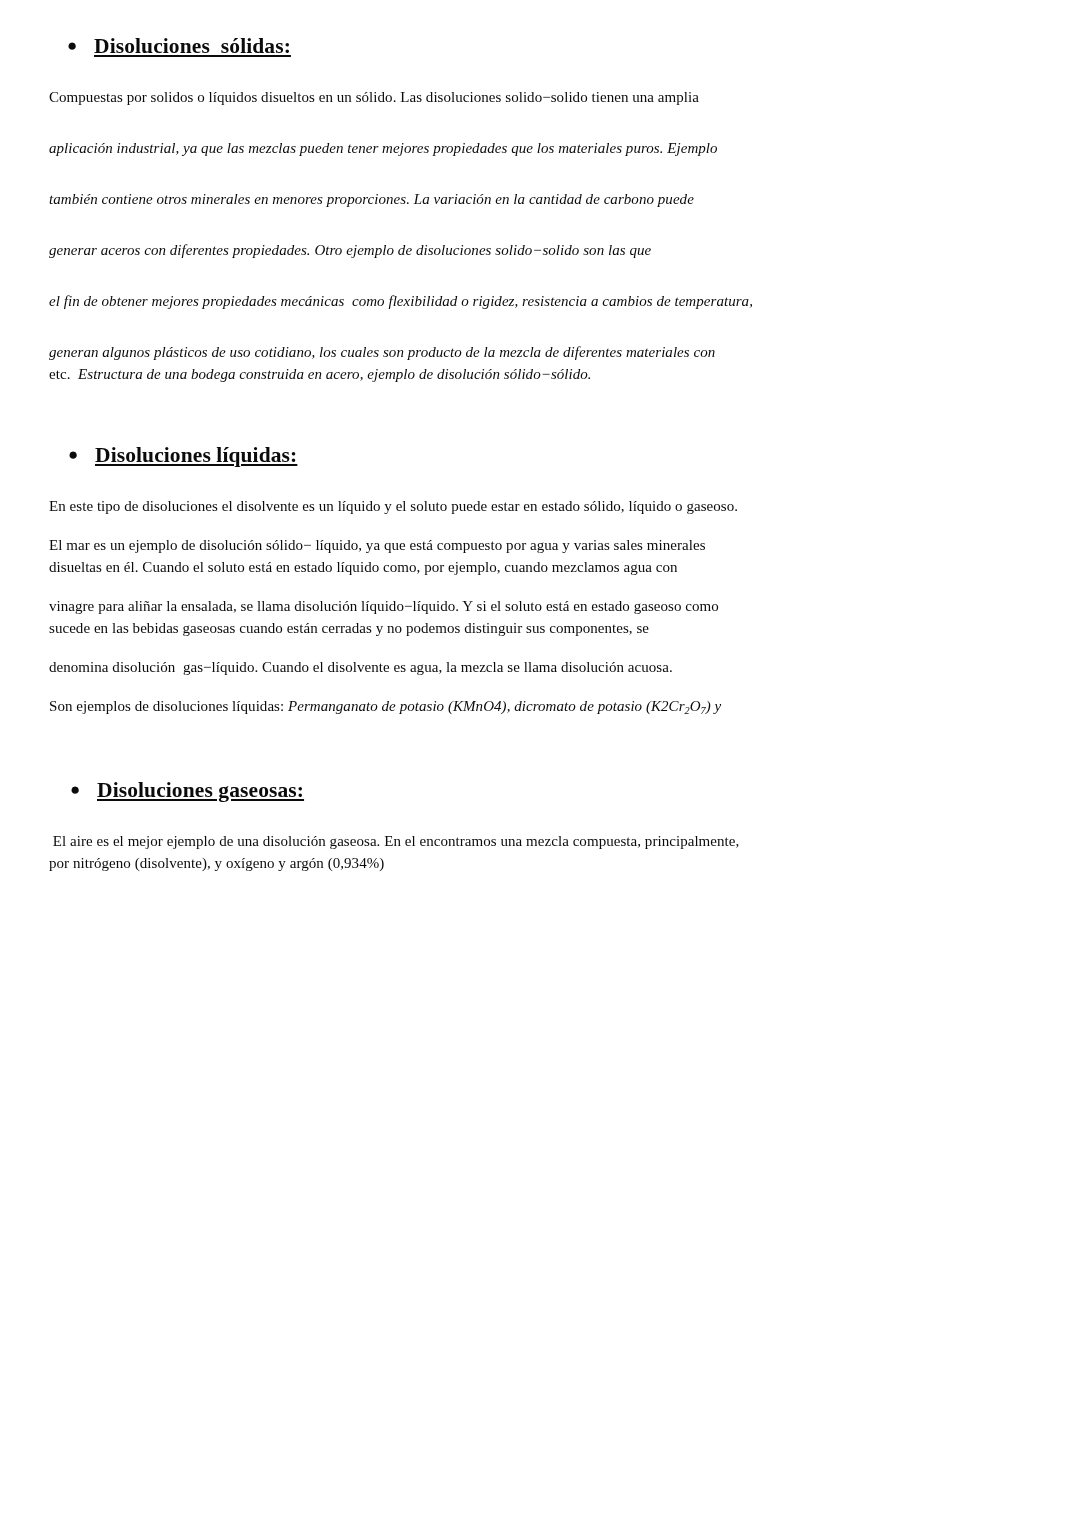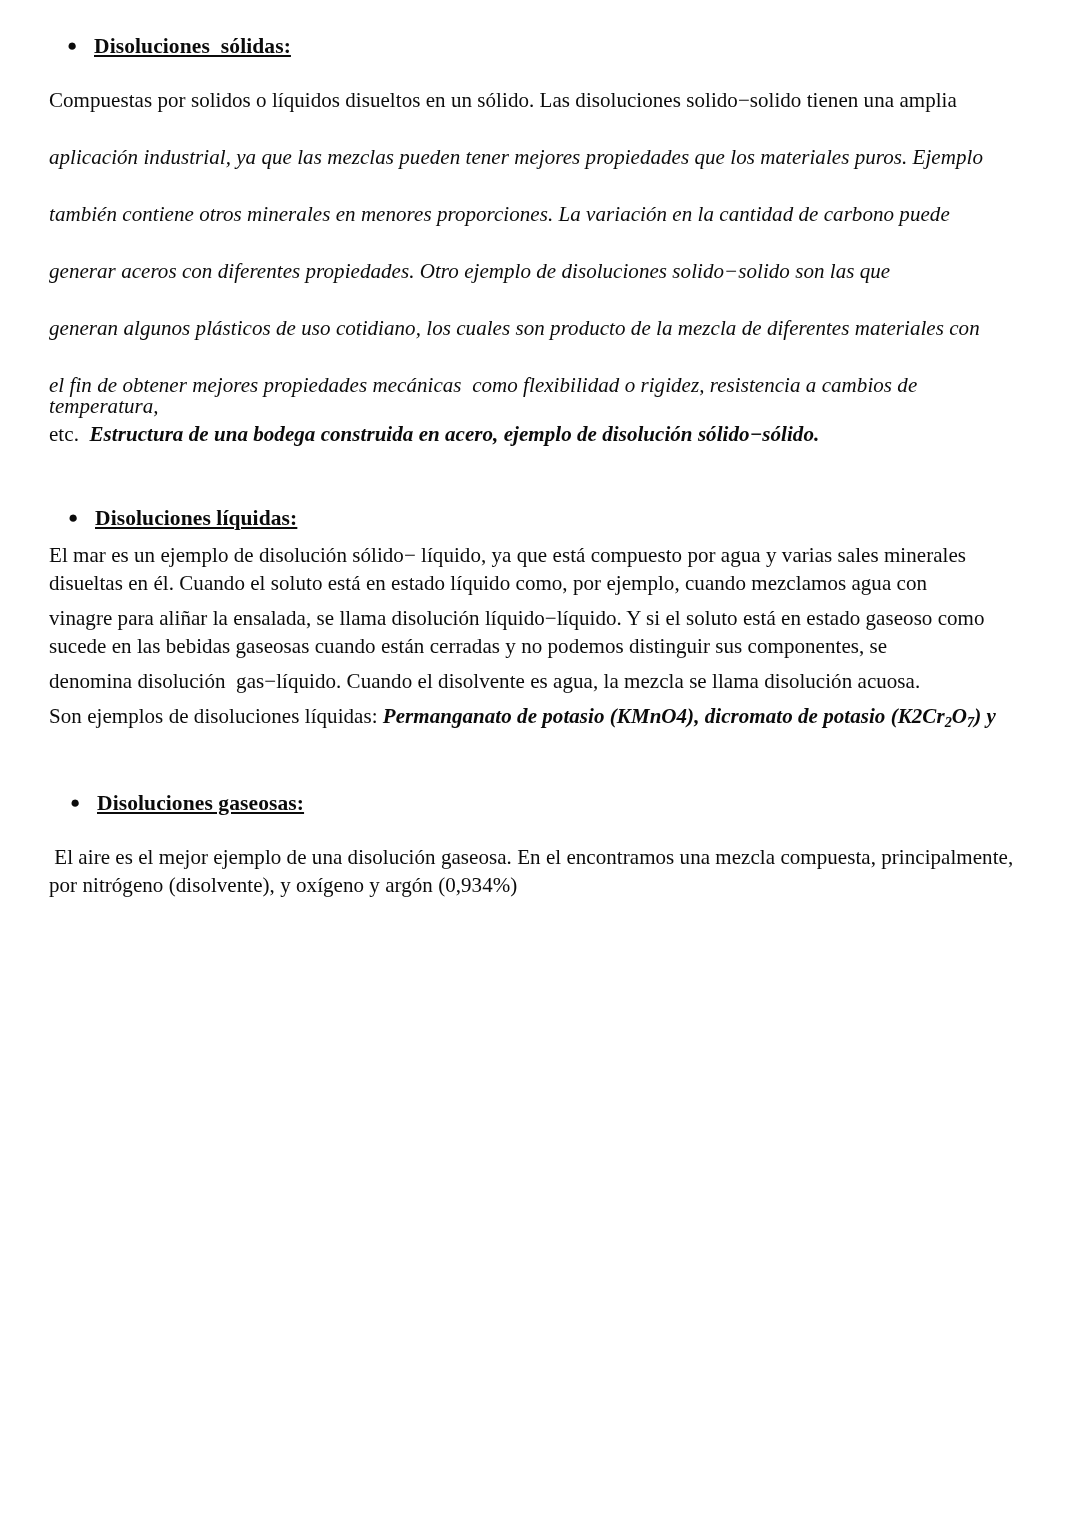--- a/index.html
+++ b/index.html
@@ -46,31 +46,31 @@
   .bullet-head .htext {
     white-space: pre;
     text-decoration: underline;
   }
   .head-1 { margin-left: 18px; margin-bottom: 0; }
   .head-2 { margin-left: 19px; }
   .head-3 { margin-left: 21px; }
 
   
   .line {
-    font-size: 21px;
+    font-size: 15px;
     line-height: 1.0;
     white-space: pre-wrap;
     letter-spacing: 0.05px;
   }
   .sp-wide { margin-top: 36px; font-style: italic; }     
   .sp-tight { margin-top: 7px; }     
-  .sp-para { margin-top: 14px; }     
+  .sp-para { margin-top: 24px; }     
 
   .bi {
-    font-weight: bold;
+    font-weight: normal;
     font-style: italic;
   }
   sub {
     font-size: 0.68em;
     vertical-align: -0.25em;
   }
 
   
   #block-solidas { margin-top: 0; }
   .gap-before-head2 { height: 61px; }
@@ -86,33 +86,34 @@
     <div class="bullet-head head-1">
       <span class="dot">●</span>
       <span class="htext">Disoluciones  sólidas:</span>
     </div>
 
     <div id="block-solidas">
       <div class="line first-line-after-head">Compuestas por solidos o líquidos disueltos en un sólido. Las disoluciones solido−solido tienen una amplia</div>
       <div class="line sp-wide">aplicación industrial, ya que las mezclas pueden tener mejores propiedades que los materiales puros. Ejemplo</div>
       <div class="line sp-wide">también contiene otros minerales en menores proporciones. La variación en la cantidad de carbono puede</div>
       <div class="line sp-wide">generar aceros con diferentes propiedades. Otro ejemplo de disoluciones solido−solido son las que</div>
+      <div class="line sp-wide">el fin de obtener mejores propiedades mecánicas  como flexibilidad o rigidez, resistencia a cambios de temperatura,</div>
       <div class="line sp-wide">generan algunos plásticos de uso cotidiano, los cuales son producto de la mezcla de diferentes materiales con</div>
-      <div class="line sp-wide">el fin de obtener mejores propiedades mecánicas  como flexibilidad o rigidez, resistencia a cambios de temperatura,</div>
       <div class="line sp-tight"><span>etc.  </span><span class="bi">Estructura de una bodega construida en acero, ejemplo de disolución sólido−sólido.</span></div>
     </div>
 
     <div class="gap-before-head2"></div>
 
     <div class="bullet-head head-2">
       <span class="dot">●</span>
       <span class="htext">Disoluciones líquidas:</span>
     </div>
 
     <div>
+      <div class="line first-line-after-head">En este tipo de disoluciones el disolvente es un líquido y el soluto puede estar en estado sólido, líquido o gaseoso.</div>
       <div class="line sp-para">El mar es un ejemplo de disolución sólido− líquido, ya que está compuesto por agua y varias sales minerales</div>
       <div class="line sp-tight">disueltas en él. Cuando el soluto está en estado líquido como, por ejemplo, cuando mezclamos agua con</div>
       <div class="line sp-para">vinagre para aliñar la ensalada, se llama disolución líquido−líquido. Y si el soluto está en estado gaseoso como</div>
       <div class="line sp-tight">sucede en las bebidas gaseosas cuando están cerradas y no podemos distinguir sus componentes, se</div>
       <div class="line sp-para">denomina disolución  gas−líquido. Cuando el disolvente es agua, la mezcla se llama disolución acuosa.</div>
 
       <div class="line sp-para"><span>Son ejemplos de disoluciones líquidas: </span><span class="bi"><span>Permanganato de potasio (KMnO4), dicromato de potasio (K2Cr</span><sub>2</sub><span>O</span><sub>7</sub><span>) y</span></span></div>
 
     </div>
 

